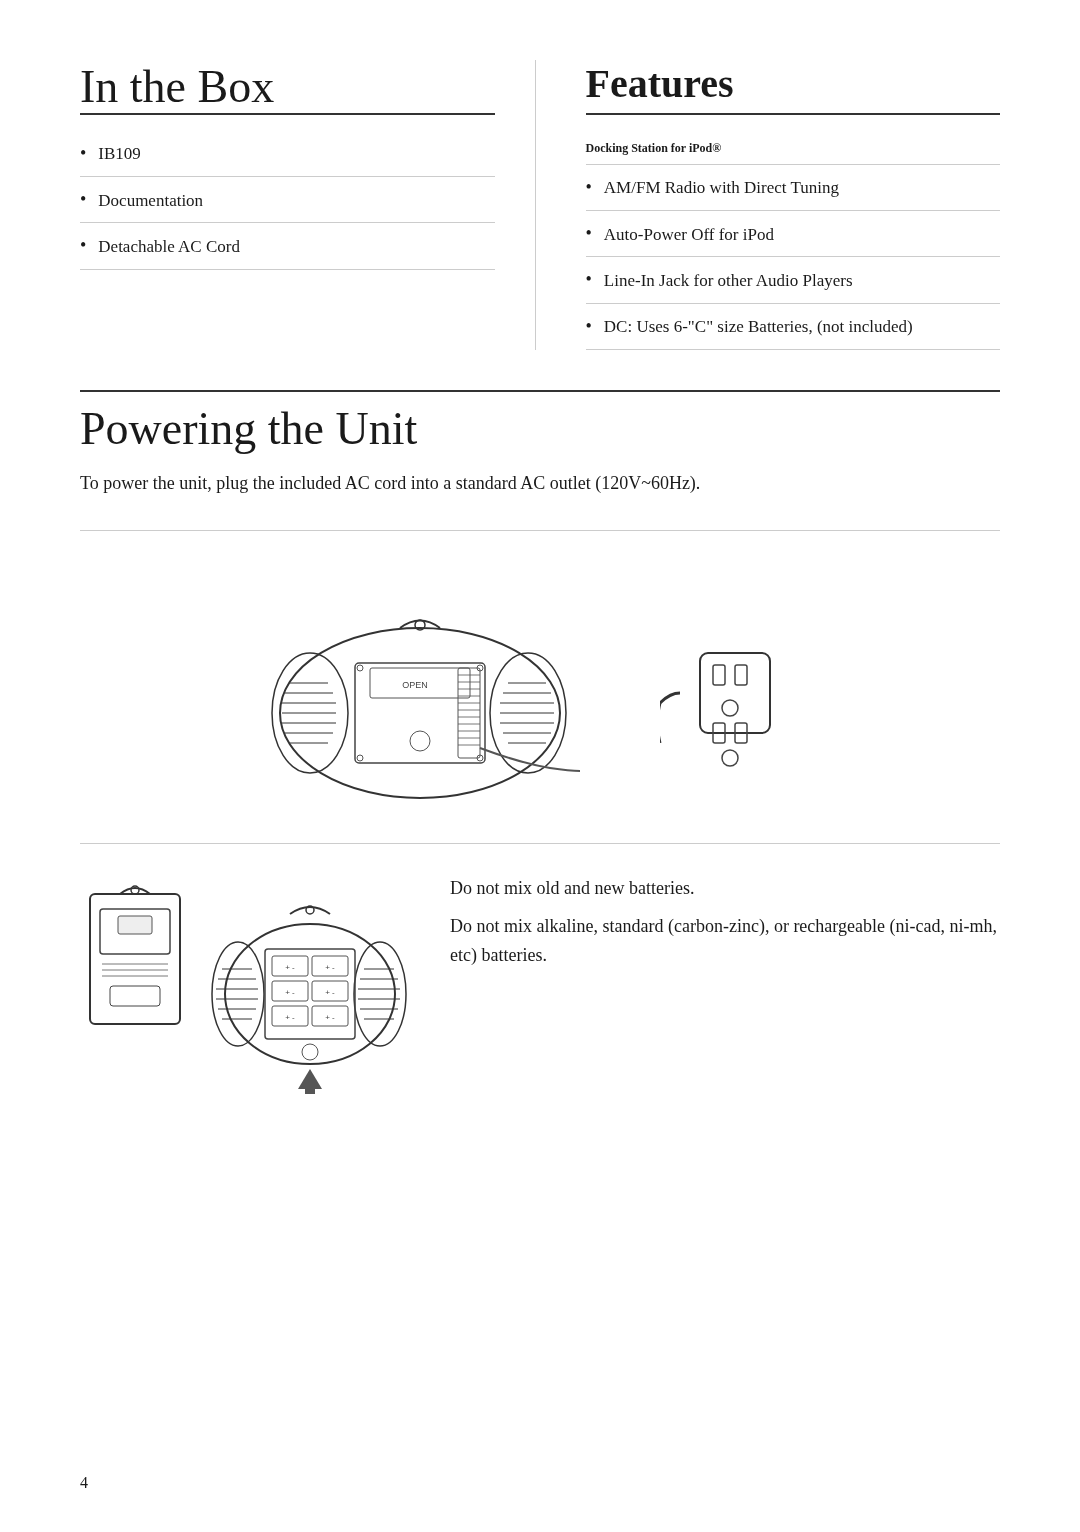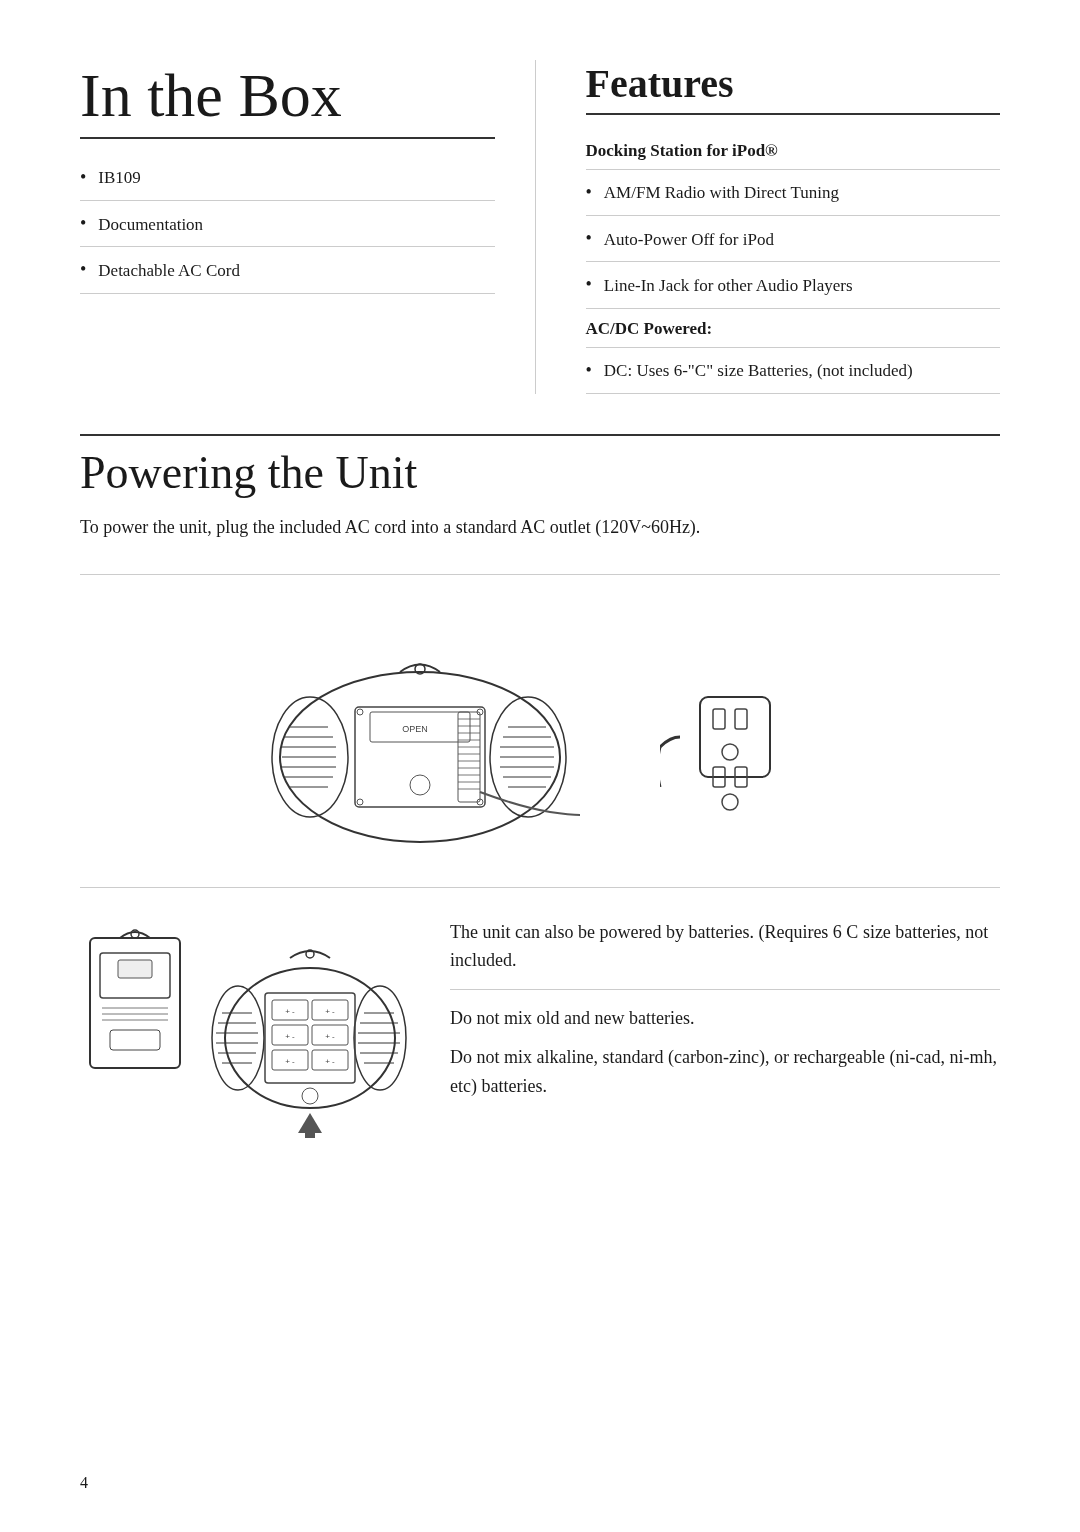--- a/index.html
+++ b/index.html
@@ -30,25 +30,24 @@
       border-right: 1px solid #ccc;
       padding-right: 40px;
     }
 
     .column-right {
       flex: 1;
       padding-left: 10px;
     }
 
     h1.section-title {
-      font-size: 62px;
+      font-size: 46px;
       font-weight: normal;
       font-family: Georgia, serif;
       border-bottom: 2px solid #333;
-      padding-bottom: 6px;
       margin-bottom: 16px;
     }
 
     h2.section-title {
       font-size: 40px;
       font-weight: bold;
       font-family: Georgia, serif;
       border-bottom: 2px solid #333;
       padding-bottom: 6px;
       margin-bottom: 16px;
@@ -69,21 +68,21 @@
     }
 
     .item-list li::before {
       content: "•";
       margin-right: 12px;
       flex-shrink: 0;
       font-size: 18px;
     }
 
     .subsection-title {
-      font-size: 17px;
+      font-size: 12px;
       font-weight: bold;
       padding: 10px 0 8px 0;
       border-bottom: 1px solid #ccc;
       margin-bottom: 0;
     }
 
     .powering-section {
       margin-top: 30px;
       border-top: 2px solid #333;
       padding-top: 10px;
@@ -188,21 +187,20 @@
           <span>AM/FM Radio with Direct Tuning</span>
         </li>
       <li>
           <span>Auto-Power Off for iPod</span>
         </li>
       <li>
           <span>Line-In Jack for other Audio Players</span>
         </li>
     </ul>
 
-    <div class="subsection-title">AC/DC Powered:</div>
     <ul class="item-list">
       <li>
           <span>DC: Uses 6-"C" size Batteries, (not included)</span>
         </li>
     </ul>
   </div>
 </div>
 
 <div class="powering-section">
   <h1 class="powering-title">Powering the Unit</h1>
@@ -347,20 +345,19 @@
 
         <path d="M80 40 Q100 26 120 40" fill="none" stroke="#333" stroke-width="2"></path>
         <circle cx="100" cy="36" r="4" fill="none" stroke="#333" stroke-width="1.5"></circle>
 
         <polygon points="100,195 88,215 112,215" fill="#555"></polygon>
         <rect x="95" y="215" width="10" height="20" fill="#555"></rect>
       </svg>
     </div>
 
     <div class="battery-text">
-      <p>The unit can also be powered by batteries. (Requires 6 C size batteries, not included.</p>
       <p class="italic-note">Do not mix old and new batteries.</p>
       <p class="italic-note">Do not mix alkaline, standard (carbon-zinc), or rechargeable (ni-cad, ni-mh, etc) batteries.</p>
     </div>
   </div>
 </div>
 
 <div class="page-number" style="position:fixed; bottom:40px; left:80px;">4</div>
 
 </body></html>

